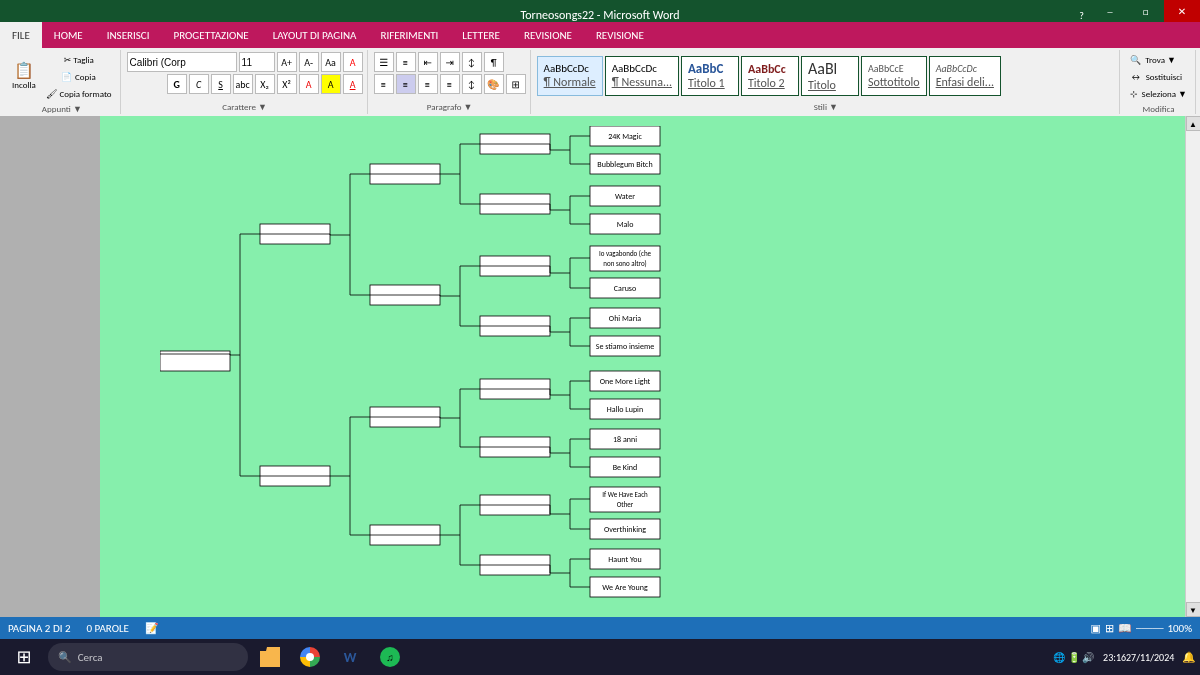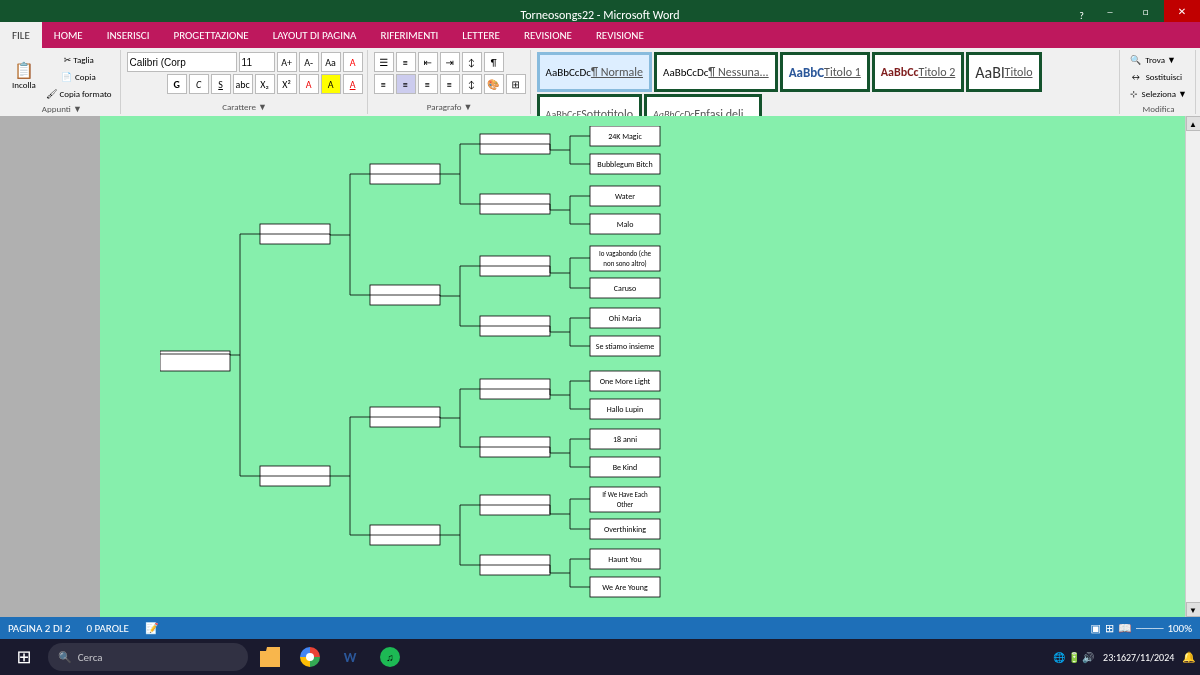--- a/index.html
+++ b/index.html
@@ -121,27 +121,26 @@
       background: white;
       height: 20px;
       width: 20px;
       font-size: 10px;
       cursor: pointer;
       display: flex;
       align-items: center;
       justify-content: center;
     }
     .style-item {
-      border: 3px solid #14532d;
+      border: 1px solid #14532d;
       padding: 2px 6px;
       height: 40px;
       min-width: 58px;
       display: flex;
-      flex-direction: row;
-      align-items: center;
+      flex-direction: column;
       justify-content: center;
       cursor: pointer;
       background: white;
       font-size: 10px;
     }
     .style-item.active { background: #ddeeff; border-color: #88bbdd; }
     .style-label { font-size: 12px; color: #555; text-decoration: underline; }
 
     
     #doc-area {

